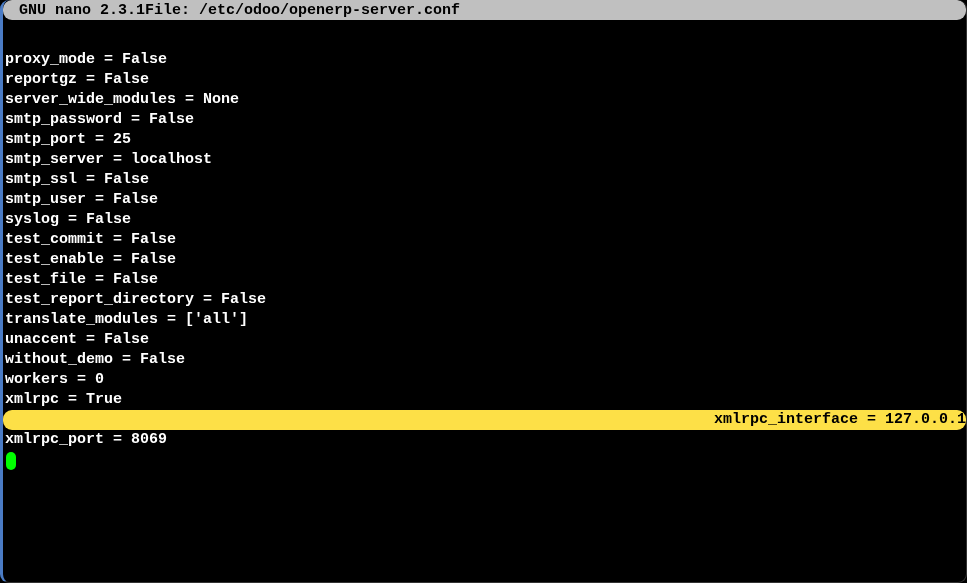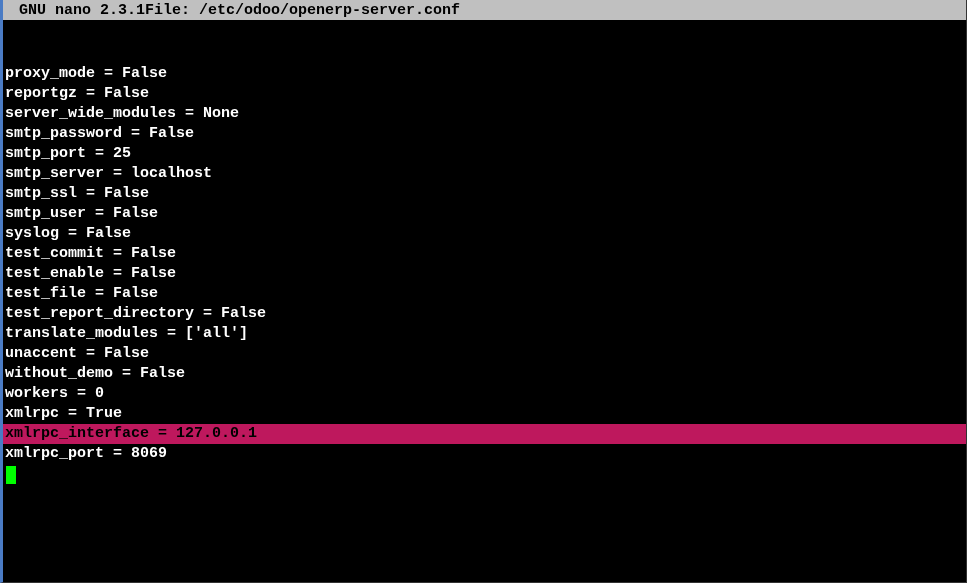--- a/index.html
+++ b/index.html
@@ -1,18 +1,19 @@
 <!DOCTYPE html>
 <html><head>
   <meta charset="utf-8">
   <style>
     * {
       margin: 0;
       padding: 0;
       box-sizing: border-box;
+      border-radius: 9px;
     }
     body {
       font-family: "Courier New", Courier, monospace;
       font-size: 15px;
       font-weight: bold;
       background: #000;
       width: 967px;
       height: 583px;
       overflow: hidden;
       border-left: 3px solid #4a7bc4;
@@ -34,32 +35,33 @@
     .title-file {
       flex: 1;
       text-align: left;
     }
     .title-spacer {
       width: 180px;
     }
     .content {
       color: #fff;
       background: #000;
-      padding-top: 24px;
+      padding-top: 10px;
       line-height: 20px;
       white-space: pre;
     }
     .line {
       padding-left: 2px;
     }
     .highlight {
-      background: #be185d;
+      background: #fde047;
       color: #000;
       display: block;
       width: 100%;
+      text-align: right;
     }
     .cursor {
       display: inline-block;
       width: 10px;
       height: 18px;
       background: #00ff00;
       vertical-align: bottom;
       margin-left: 1px;
     }
   </style>

